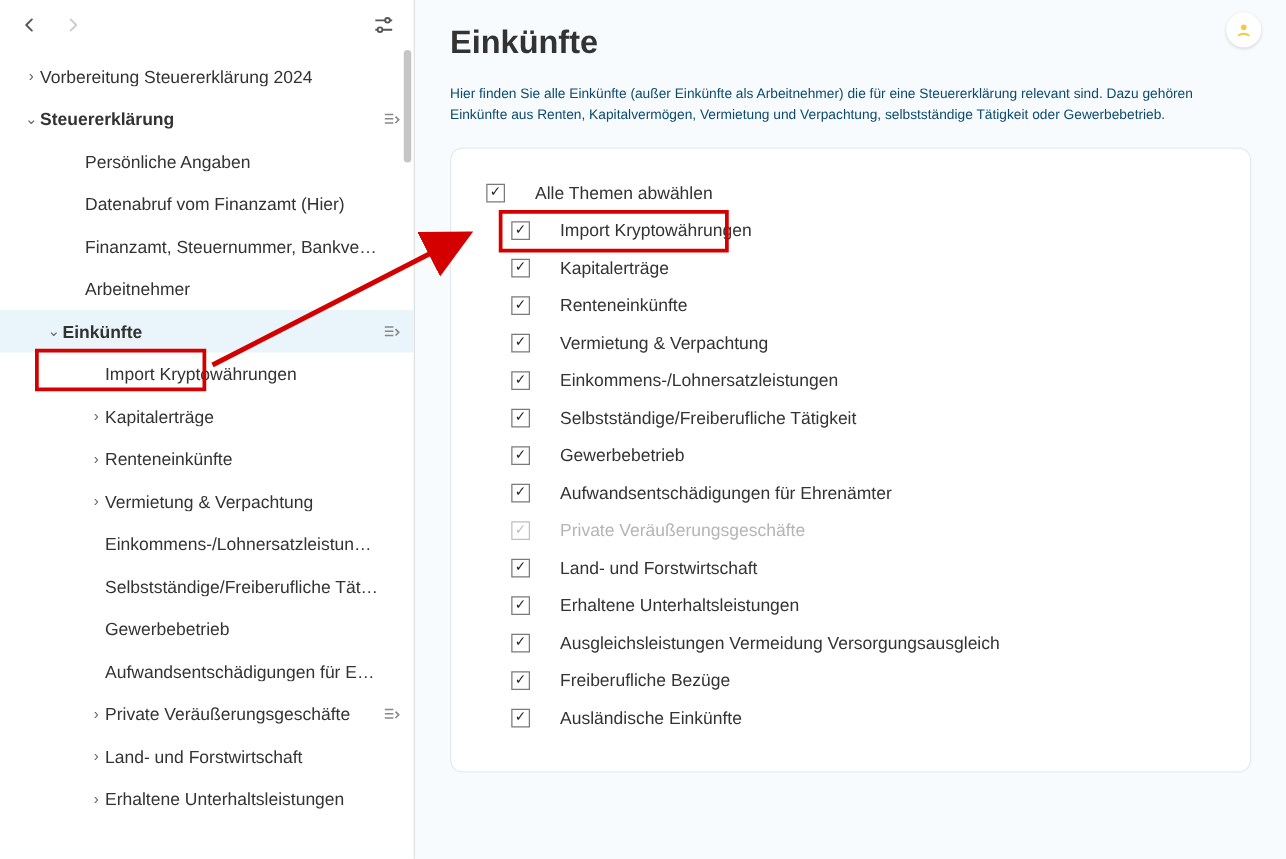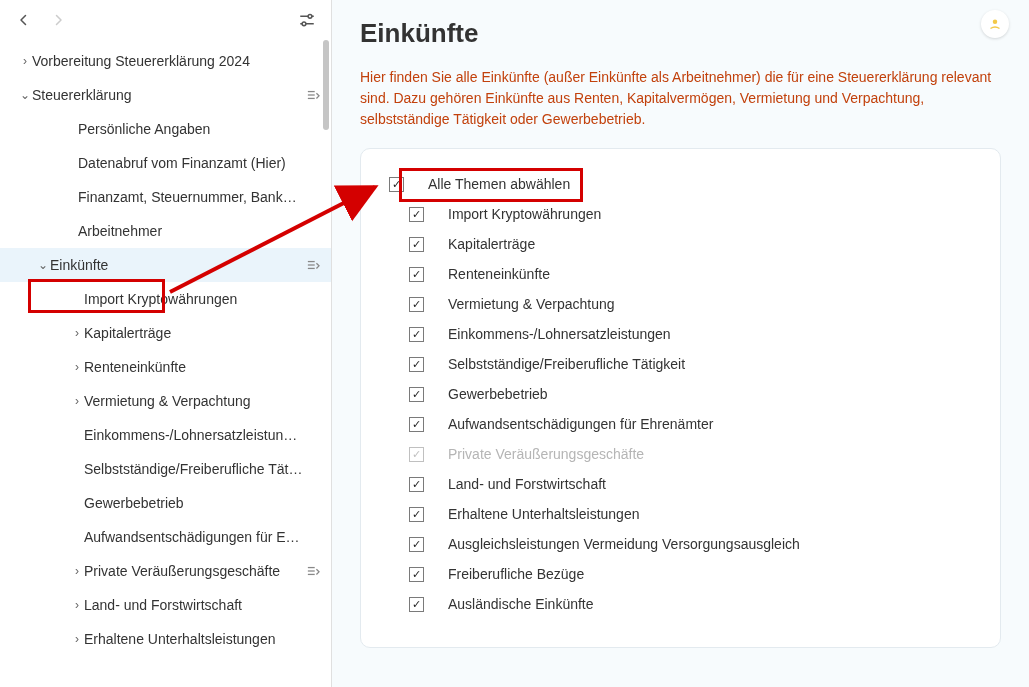--- a/index.html
+++ b/index.html
@@ -62,24 +62,24 @@
     font-size: 12px;
   }
   .tree-row .label { flex: 1; overflow: hidden; text-overflow: ellipsis; white-space: nowrap; }
   .tree-row .row-action {
     width: 20px; height: 20px;
     display: flex; align-items: center; justify-content: center;
     color: #888;
     visibility: hidden;
   }
   .tree-row .row-action.show { visibility: visible; }
-  .bold { font-weight: normal; }
+  .bold { font-weight: bold; }
   .ind-0 { padding-left: 18px; }
   .ind-1 { padding-left: 36px; }
-  .ind-2 { padding-left: 54px; margin-left: 10px; }
+  .ind-2 { padding-left: 54px; }
   .ind-3 { padding-left: 70px; }
   .scroll-indicator {
     position: absolute;
     right: 2px;
     top: 40px;
     width: 6px;
     height: calc(100% - 40px);
     background: transparent;
   }
   .scroll-thumb {
@@ -107,22 +107,22 @@
   .help-badge {
     position: absolute;
     top: 10px; right: 20px;
     width: 28px; height: 28px;
     border-radius: 50%;
     background: #fff;
     box-shadow: 0 1px 3px rgba(0,0,0,0.15);
     display: flex; align-items: center; justify-content: center;
   }
   .main-desc {
-    font-size: 14px;
-    color: #c2410c;
+    font-size: 11px;
+    color: #0c4a6e;
     line-height: 1.5;
     margin-bottom: 18px;
     max-width: 640px;
   }
   .card {
     background: #fff;
     border: 1px solid #e3eaef;
     border-radius: 10px;
     padding: 20px 28px 28px 28px;
   }

